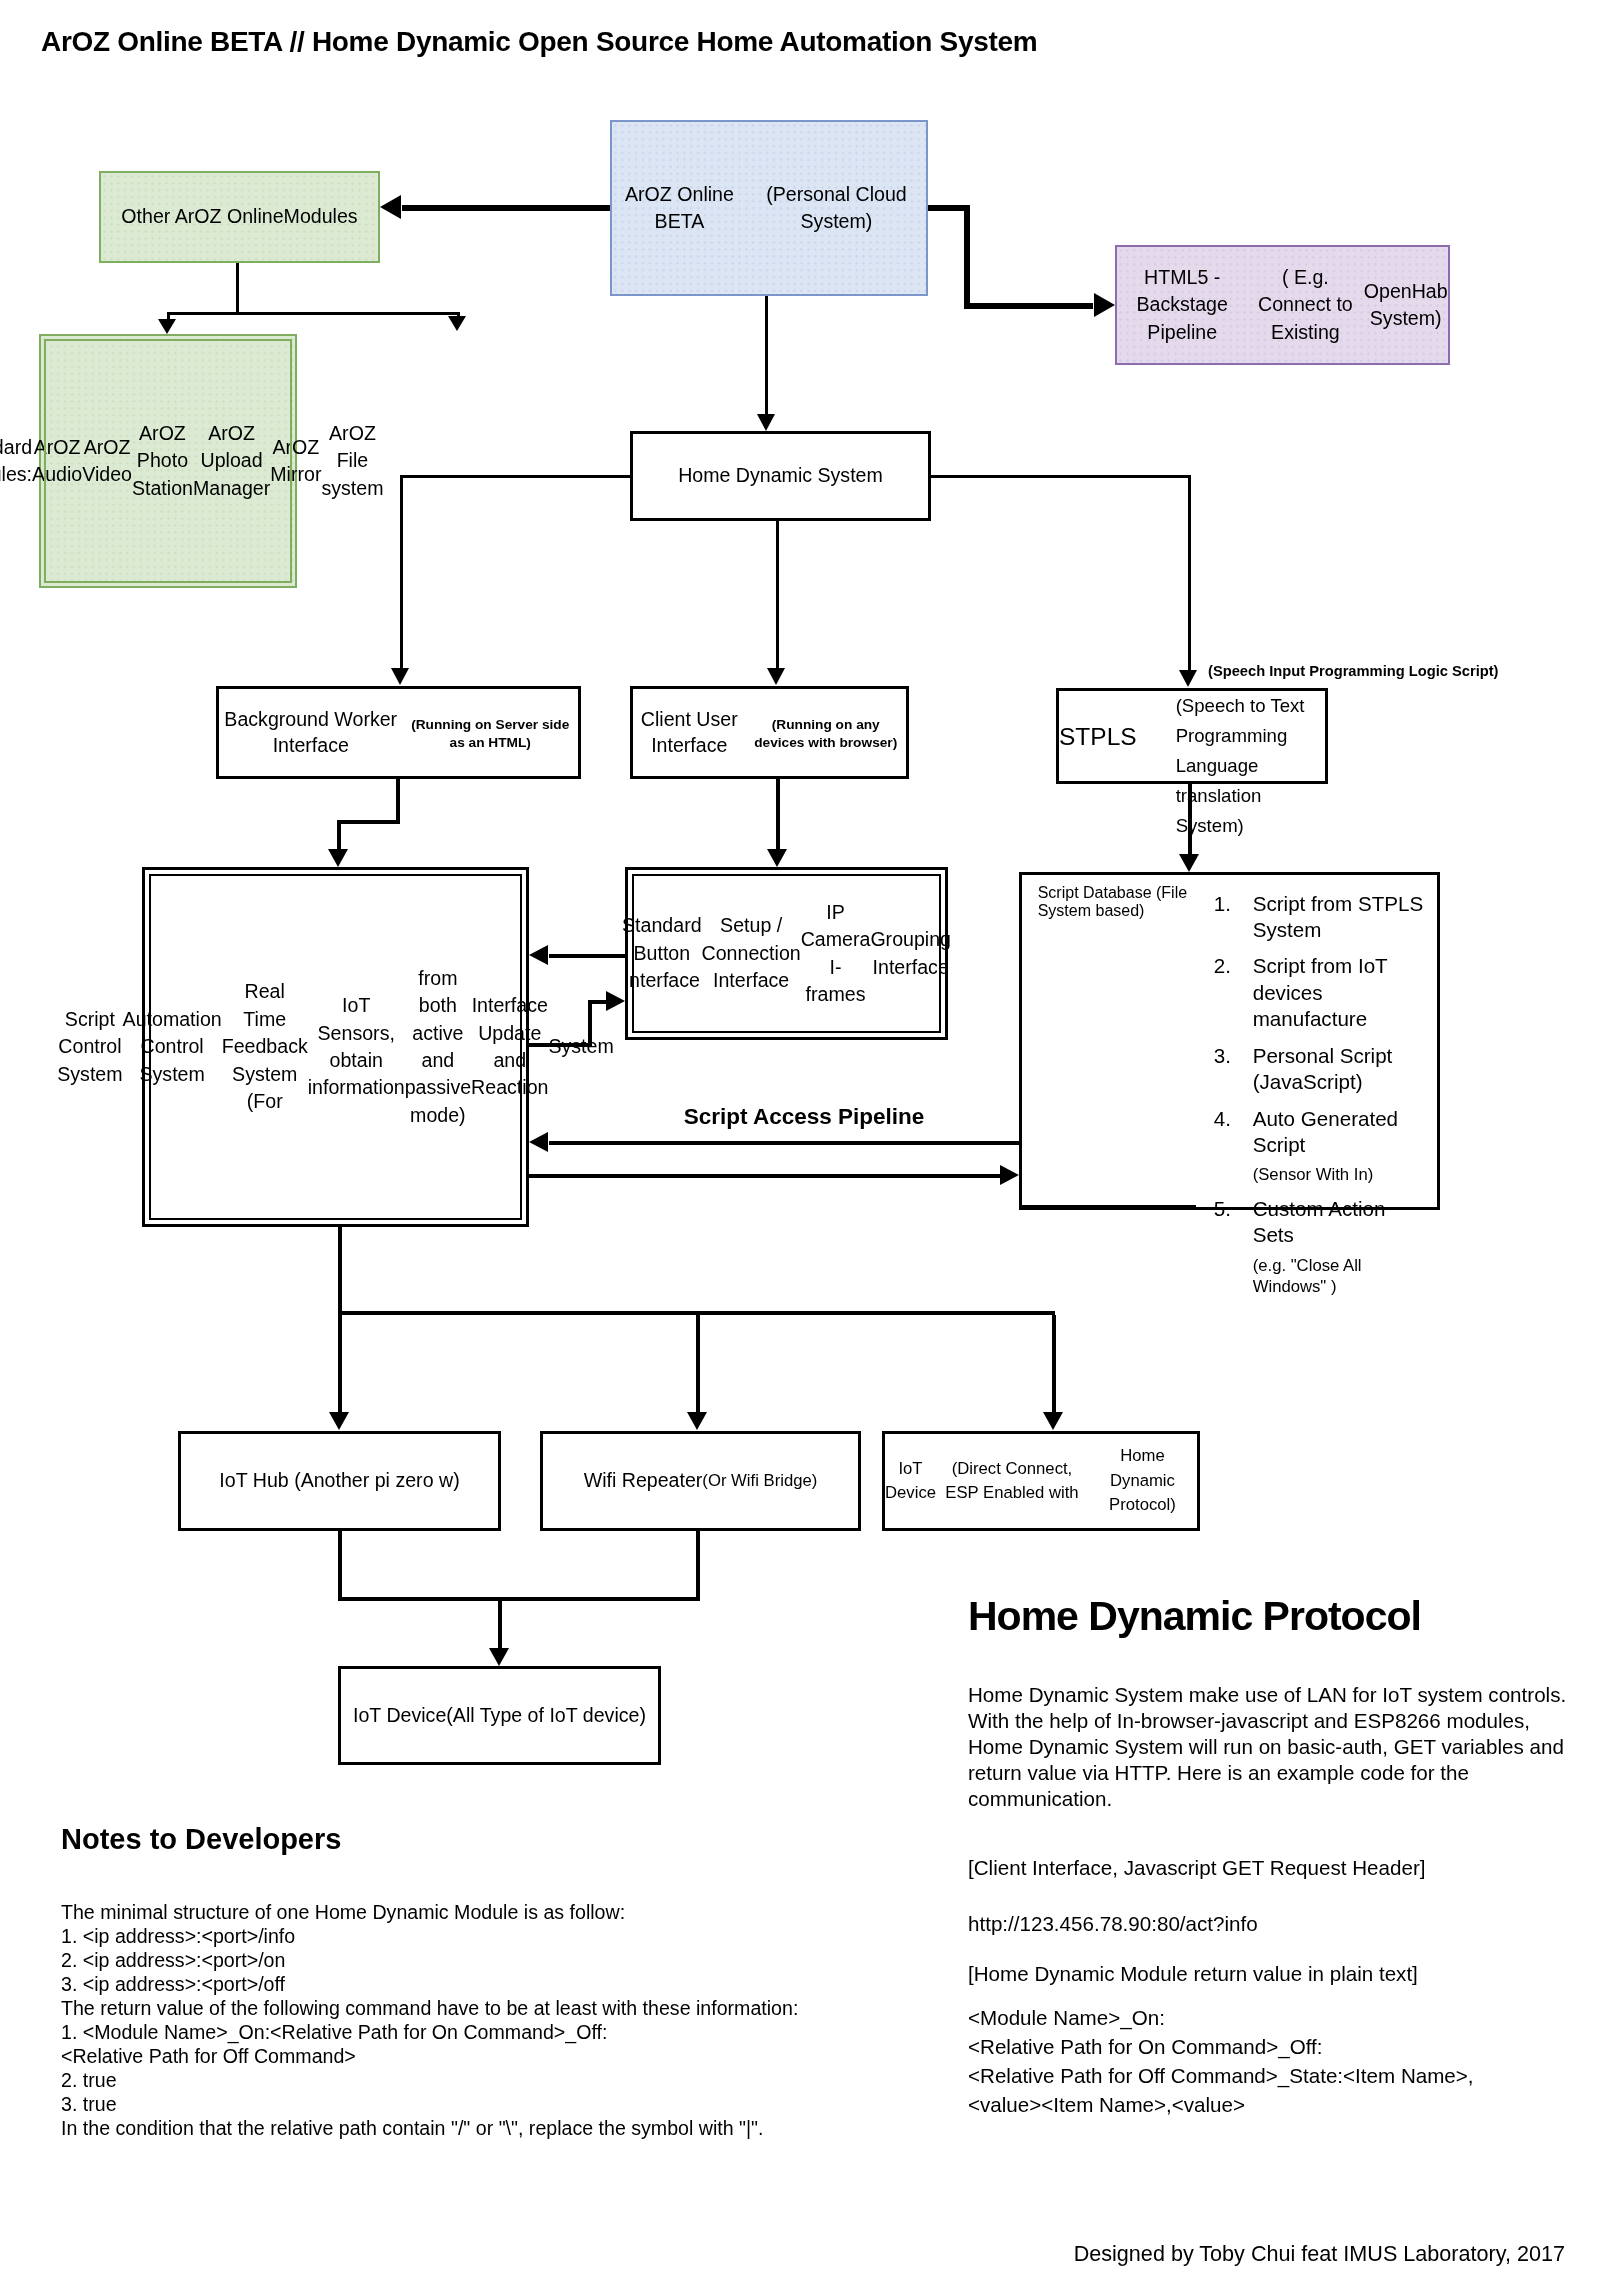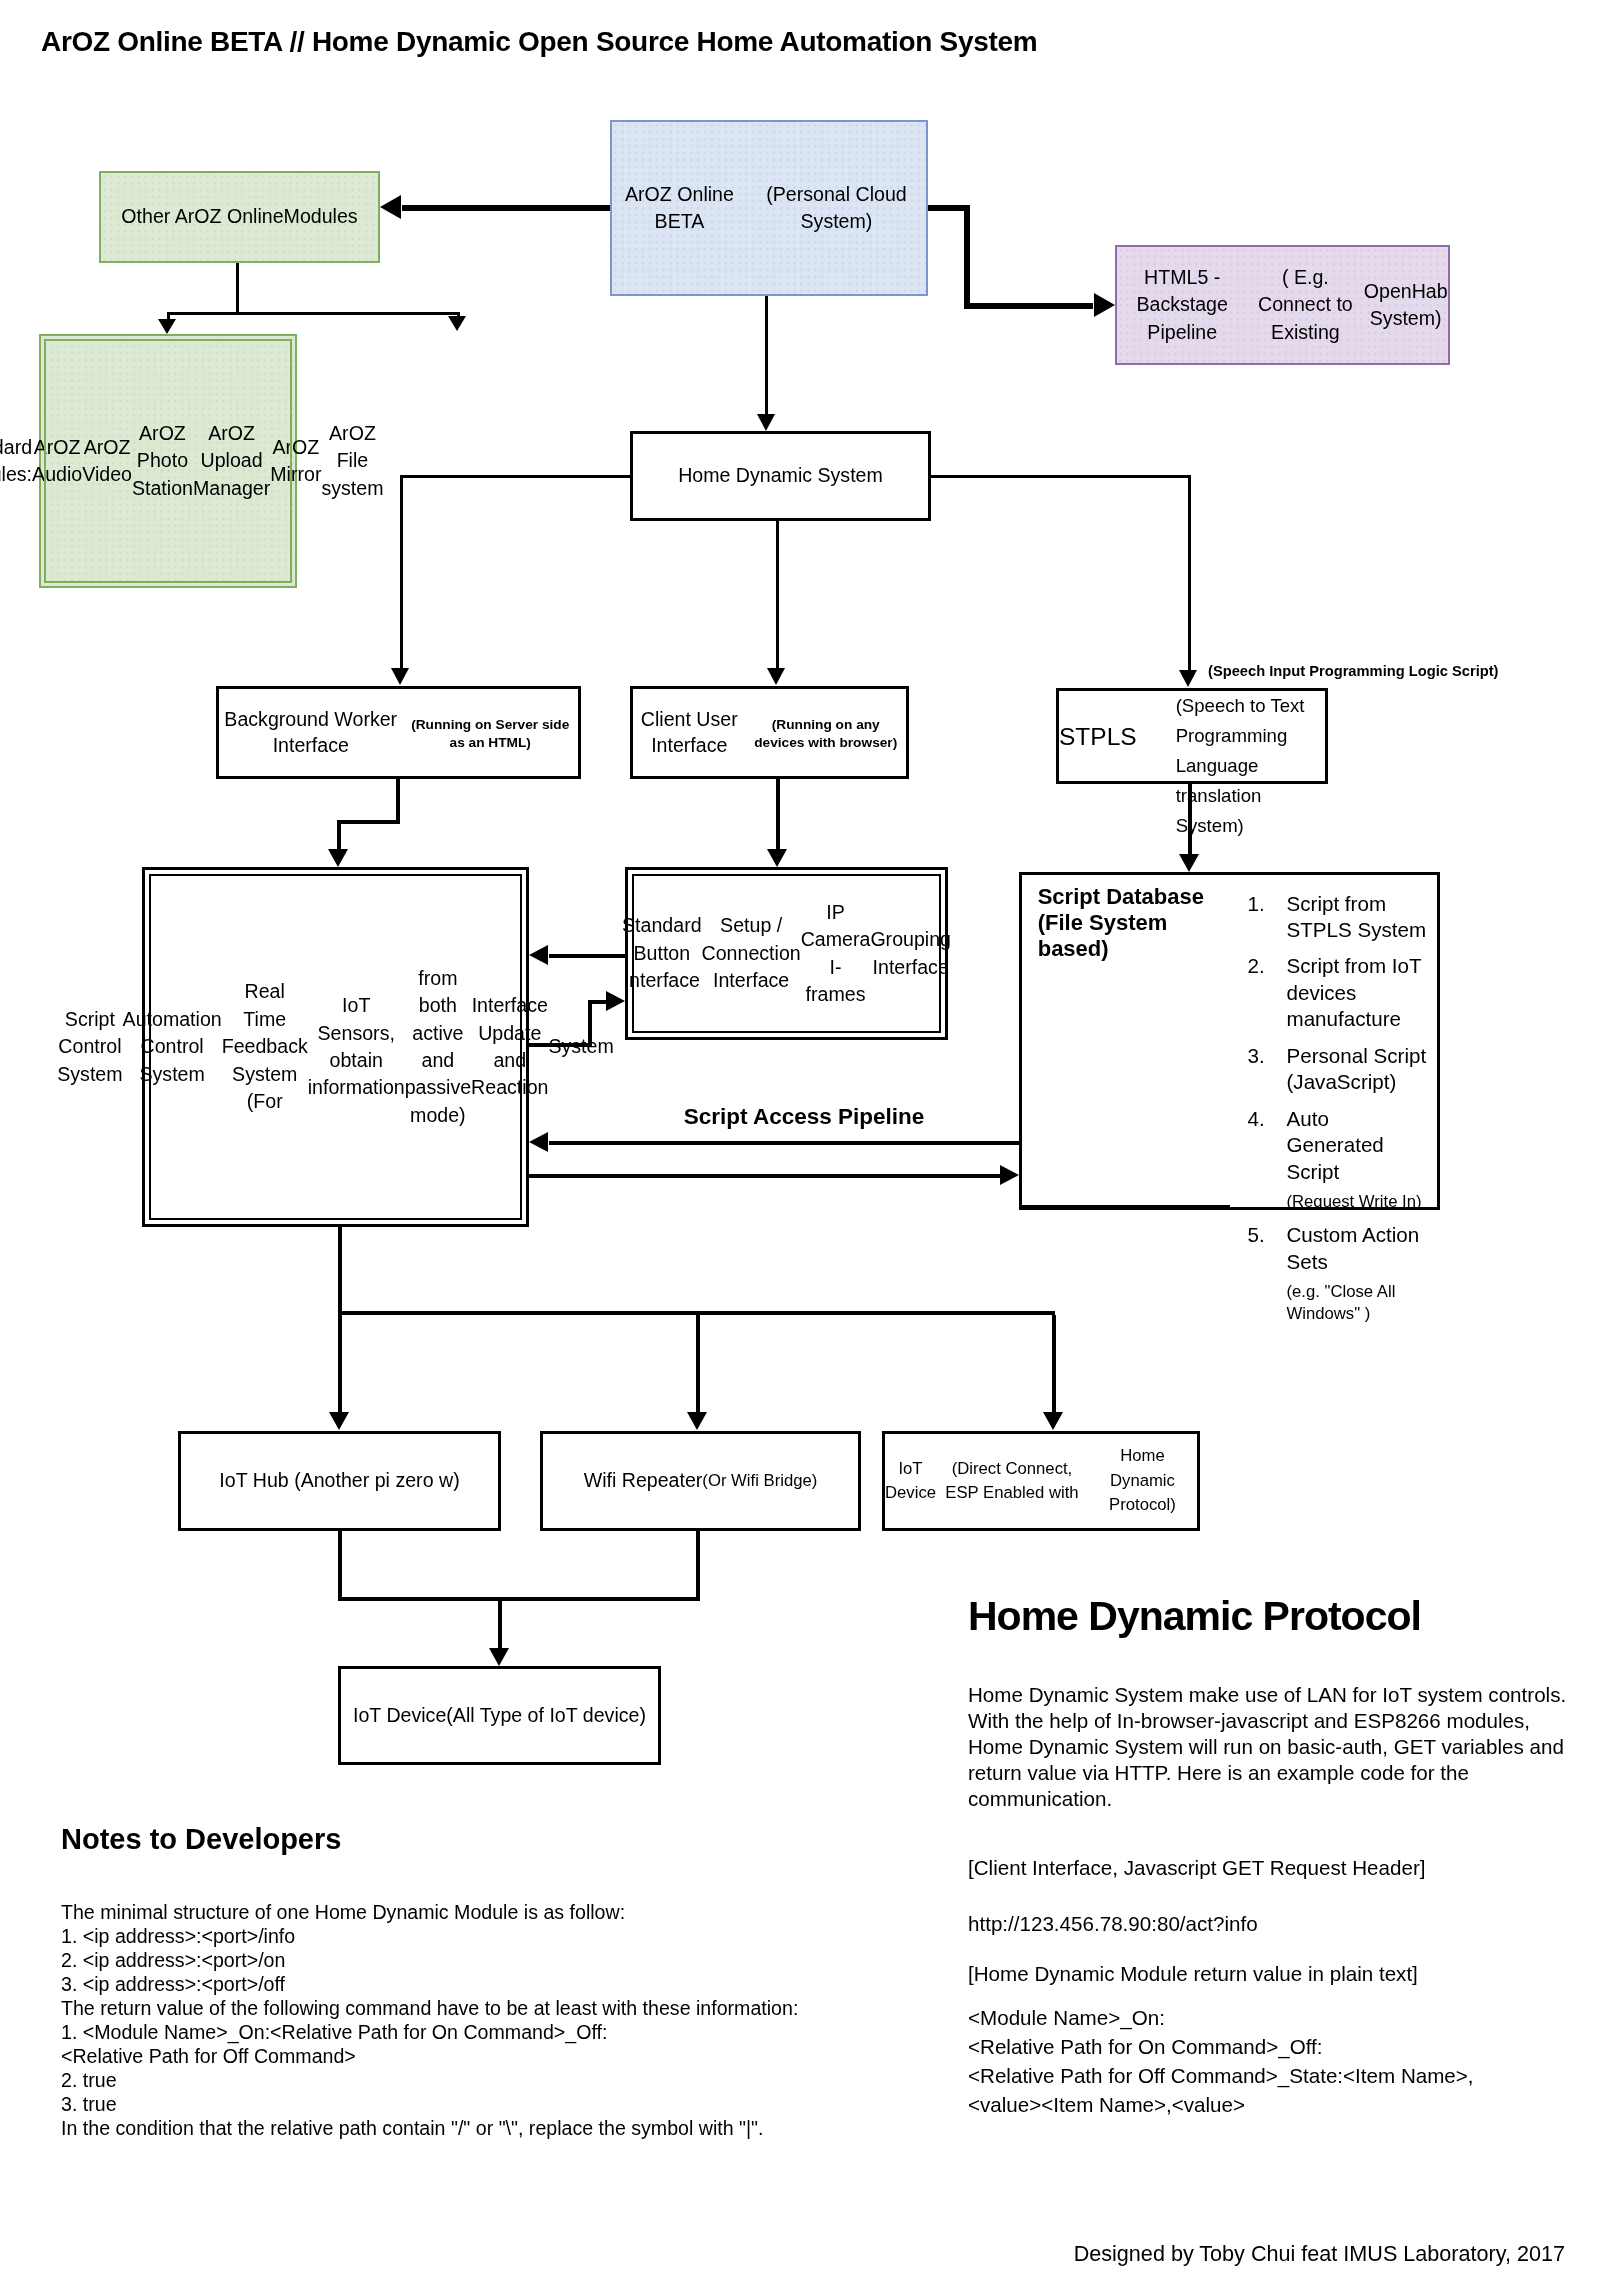--- a/index.html
+++ b/index.html
@@ -28,21 +28,21 @@
   .cap2{font-size:16.7px;line-height:24.5px;}
   .mainlbl{font-size:19.6px;line-height:25.5px;}
 
   
   .stpls-title{font-size:24.5px;line-height:31px;}
   .stpls-sub .ln19{font-size:18.6px;line-height:30px;text-align:left;}
   .stpls-sub{align-self:flex-start;padding-left:39px;}
 
   
   .dbbox{justify-content:flex-start;align-items:stretch;text-align:left;}
-  .dbheader{font-size:22px;font-weight:bold;border-bottom:2.9px solid #000;
+  .dbheader{font-size:16px;font-weight:normal;border-bottom:2.9px solid #000;
             padding:8.8px 7.8px 7.8px 15.7px;}
   .dbbody{padding:15.7px 9.8px 9.8px 17.6px;}
   .dbrow{display:flex;font-size:20.6px;line-height:26.5px;margin-bottom:9.8px;}
   .dbnum{width:39px;flex:0 0 39px;}
   .dbsub{font-size:16.7px;line-height:21.6px;margin:-3.9px 0 9.8px 39px;}
 
   
   .hl,.vl{position:absolute;background:#000;}
   .ar{position:absolute;width:0;height:0;}
 
@@ -212,21 +212,21 @@
           <span>Script from IoT devices manufacture</span>
         </div>
         <div class="dbrow">
           <span class="dbnum">3.</span>
           <span>Personal Script (JavaScript)</span>
         </div>
         <div class="dbrow">
           <span class="dbnum">4.</span>
           <span>Auto Generated Script</span>
         </div>
-        <div class="dbsub">(Request Write In)</div>
+        <div class="dbsub">(Sensor With In)</div>
         <div class="dbrow">
           <span class="dbnum">5.</span>
           <span>Custom Action Sets</span>
         </div>
         <div class="dbsub">(e.g. "Close All Windows" )</div>
       </div>
   </div>
 
   <div class="box" style="left:178px;top:1431px;width:323px;height:100px;">
     <div class="mainlbl">IoT Hub (Another pi zero w)</div>

